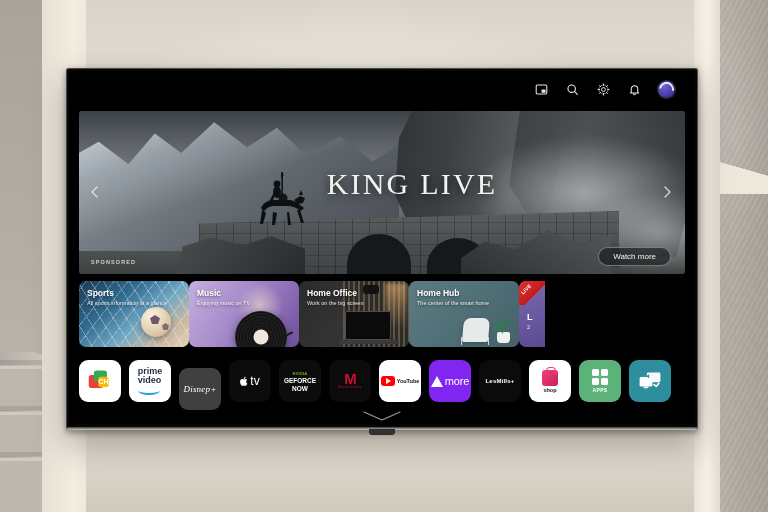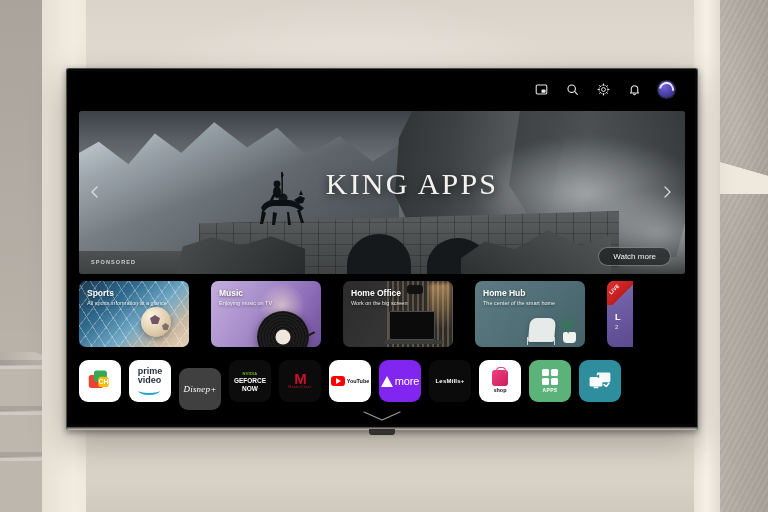--- a/index.html
+++ b/index.html
@@ -213,21 +213,21 @@
   .watch-more{
     position:absolute;right:14px;bottom:8px;
     padding:4px 14px;border-radius:11px;
     background:rgba(20,22,24,.62);border:1px solid rgba(255,255,255,.35);
     color:#f2f2f0;font-size:8px;cursor:pointer;white-space:nowrap;
   }
 
   
   .cards{
     position:absolute;left:10px;right:0;top:210px;height:66px;
-    display:flex;gap:22px;
+    display:flex;gap:0;
   }
   .card{
     position:relative;width:110px;height:66px;border-radius:7px;overflow:hidden;
     flex:0 0 auto;cursor:pointer;
   }
   .card .c-title{
     position:absolute;left:8px;top:7px;font-size:8.5px;font-weight:bold;color:#fff;
     text-shadow:0 1px 3px rgba(0,0,0,.55);z-index:3;
   }
   .card .c-sub{
@@ -445,21 +445,21 @@
               <ellipse cx="30" cy="20" rx="4" ry="6"></ellipse>
               <circle cx="30" cy="12" r="3.4"></circle>
               <path d="M26 22l-4 8h3l3-6z"></path>
               <circle cx="36" cy="26" r="4.6" opacity=".9"></circle>
               <rect x="34.4" y="0" width="1.5" height="26"></rect>
               <path d="M34 0l3 3-3 3z"></path>
             </g>
           </svg>
         </div>
 
-        <div class="hero-title">KING APPS</div>
+        <div class="hero-title">KING LIVE</div>
 
         <div class="hero-arrow left">
           <svg viewBox="0 0 16 16" width="16" height="16" fill="none" stroke="currentColor" stroke-width="1.3" stroke-linecap="round" stroke-linejoin="round">
             <polyline points="10,3 5,8 10,13"></polyline>
           </svg>
         </div>
         <div class="hero-arrow right">
           <svg viewBox="0 0 16 16" width="16" height="16" fill="none" stroke="currentColor" stroke-width="1.3" stroke-linecap="round" stroke-linejoin="round">
             <polyline points="6,3 11,8 6,13"></polyline>
           </svg>
@@ -546,20 +546,28 @@
             <span class="prime-1">prime</span>
             <span class="prime-2">video</span>
             <div class="prime-smile"></div>
           </div>
         </div>
 
         <div class="app disney">
           <span class="disney-txt">Disnep+</span>
         </div>
 
+        <div class="app app-b">
+          <span class="appletv">
+            <svg viewBox="0 0 14 16" width="9" height="11" fill="#fff">
+              <path d="M9.6 8.4c0-1.8 1.4-2.6 1.5-2.7-.8-1.2-2.1-1.4-2.6-1.4-1.1-.1-2.1.6-2.7.6-.6 0-1.4-.6-2.3-.6-1.2 0-2.3.7-2.9 1.8-1.2 2.1-.3 5.3.9 7 .6.9 1.3 1.8 2.2 1.8.9 0 1.2-.6 2.3-.6s1.3.6 2.3.5c.9 0 1.5-.9 2.1-1.7.7-1 .9-1.9.9-2-.1 0-1.7-.7-1.7-2.7zM7.9 2.8c.5-.6.8-1.4.7-2.3-.7 0-1.6.5-2.1 1.1-.5.5-.9 1.4-.7 2.2.8.1 1.6-.4 2.1-1z"></path>
+            </svg>
+            <b style="font-size:12px;font-weight:normal;">tv</b>
+          </span>
+        </div>
 
         <div class="app gfn">
           <span class="gfn-nv">NVIDIA</span>
           <span class="gfn-t">GEFORCE</span>
           <span class="gfn-t">NOW</span>
         </div>
 
         <div class="app mc">
           <span class="mc-m">M</span>
           <span class="mc-t">MasterClass</span>

